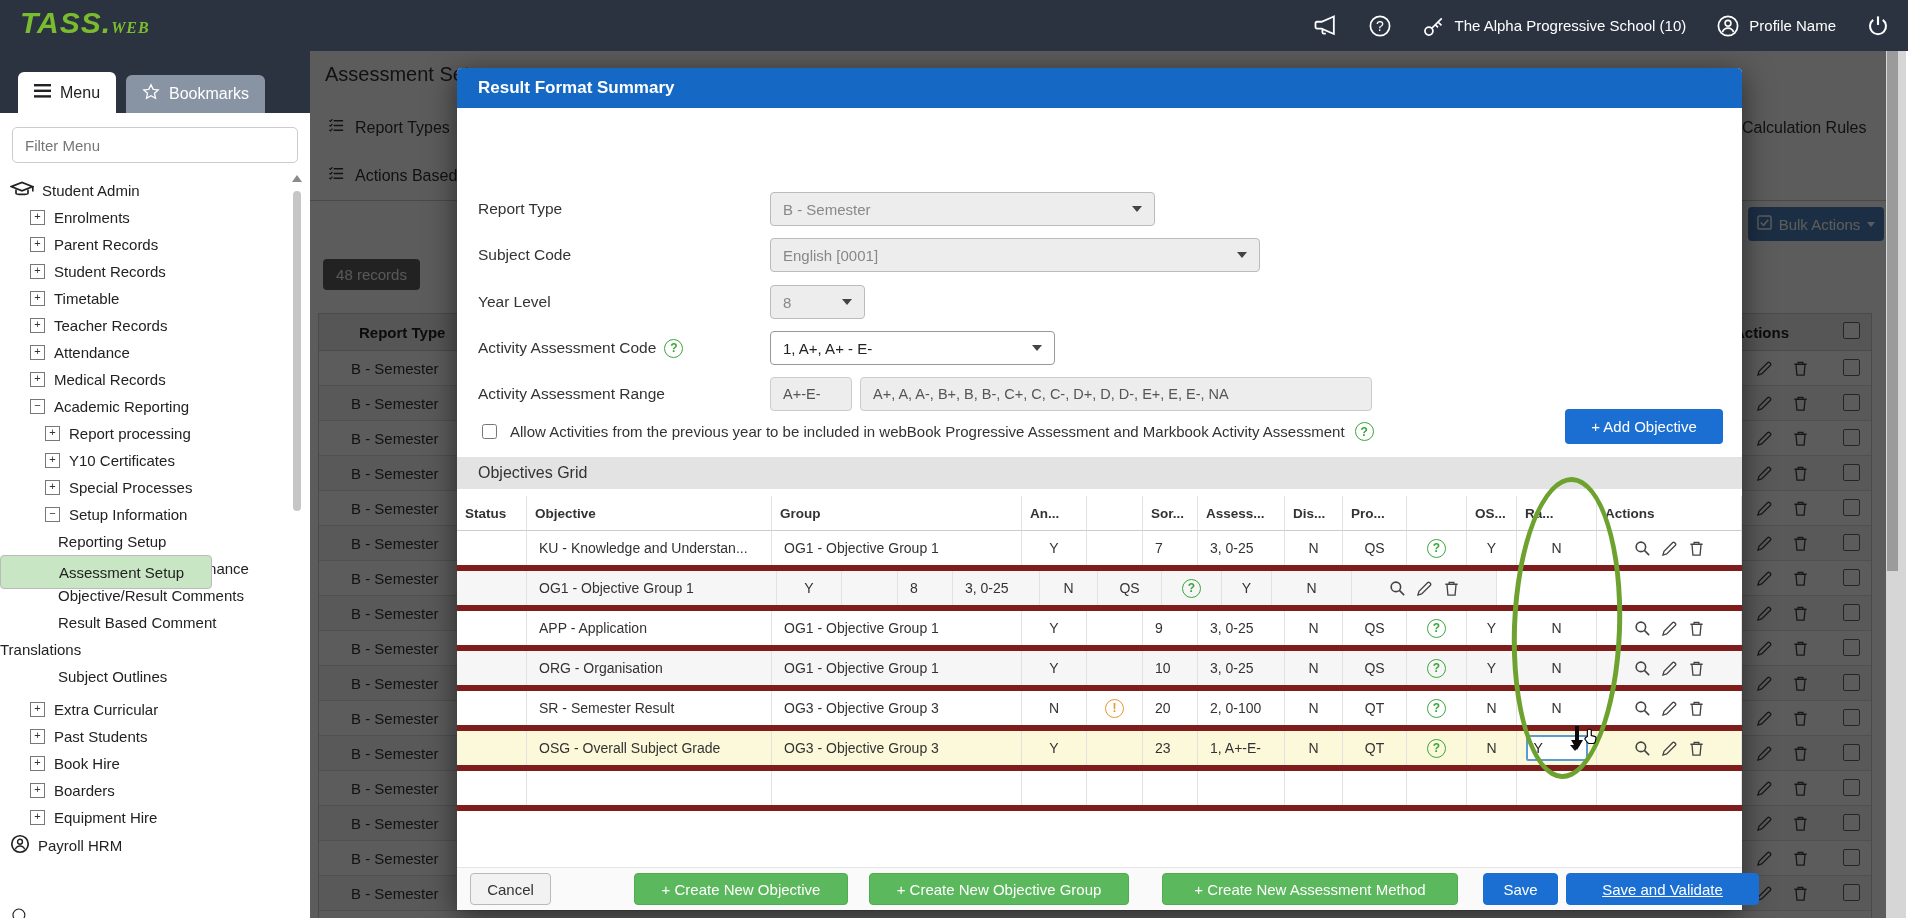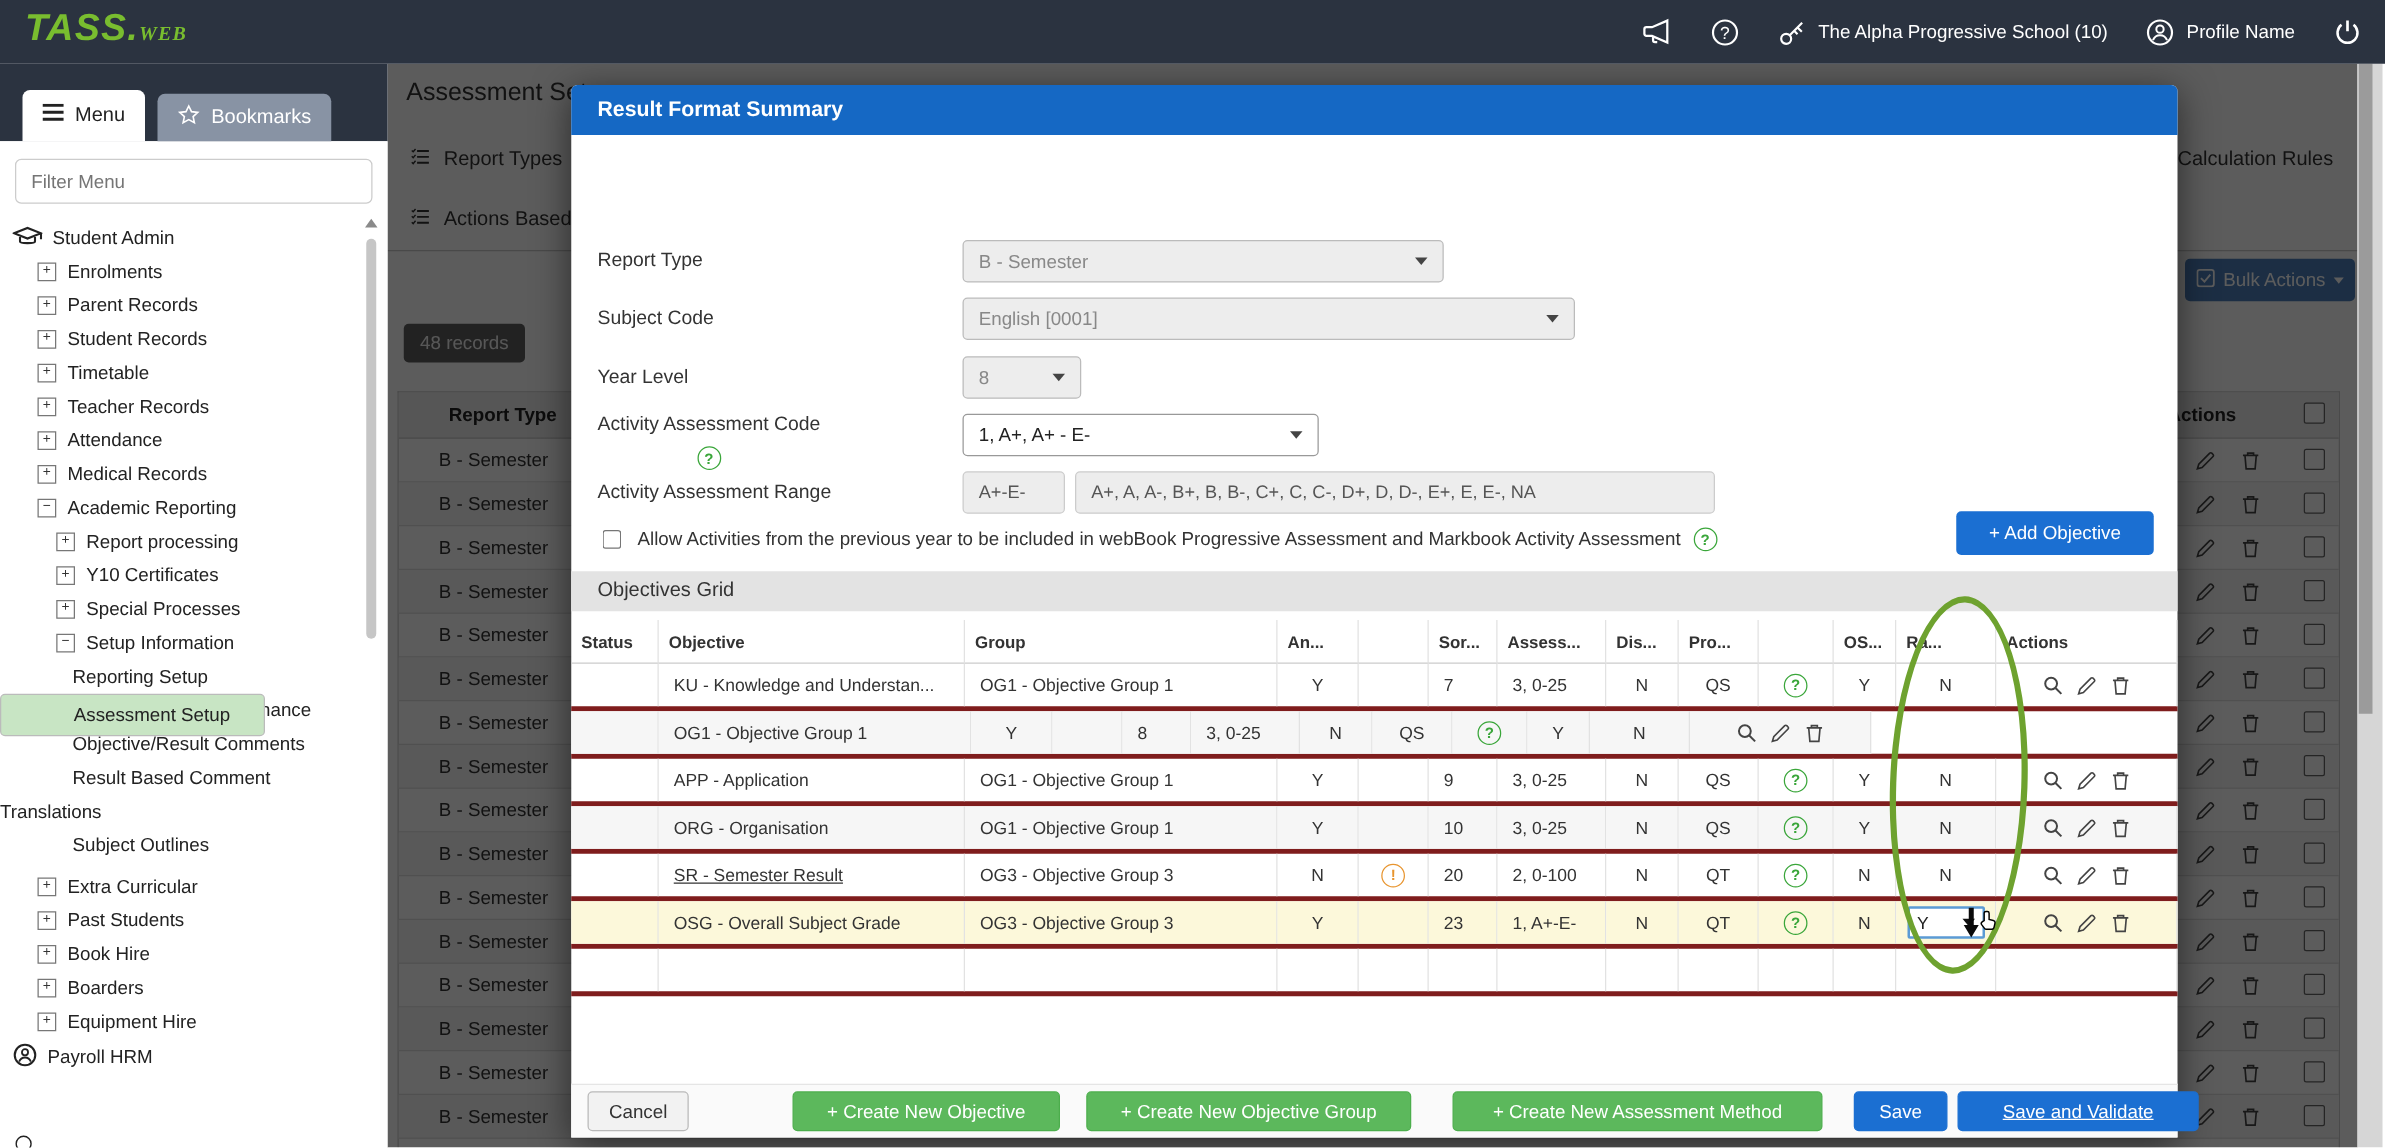--- a/index.html
+++ b/index.html
@@ -68,21 +68,21 @@
     font-size:15px;display:flex;align-items:center;justify-content:center;cursor:pointer;}
   #grid-band{position:absolute;left:0;top:389px;width:100%;height:32px;background:#e3e3e3;font-size:16px;color:#333;
     display:flex;align-items:center;padding-left:21px;box-sizing:border-box;}
   #grid{position:absolute;left:0;top:428px;width:100%;}
   .grow{display:flex;width:1285px;}
   .gcell{box-sizing:border-box;border-right:1px solid #e2e2e2;display:flex;align-items:center;overflow:hidden;
     white-space:nowrap;font-size:14px;color:#333;height:34px;}
   .gcell.center{justify-content:center;}
   .gcell.left{padding-left:12px;}
   .ghead .gcell{height:35px;font-weight:bold;font-size:13.5px;border-bottom:1px solid #ccc;padding-left:8px;}
-  .gbody .grow{border-bottom:4px solid #7f1d1d;}
+  .gbody .grow{border-bottom:6px solid #7f1d1d;}
   .gbody .grow.alt .gcell{background:#f6f6f6;}
   .gbody .grow.hl .gcell{background:#fcf8da;}
   .act-ic{display:inline-flex;margin:0 5px;cursor:pointer;}
   #ra-select{width:62px;height:26px;border:2px solid #5b9bd5;background:#fff;border-radius:2px;display:flex;
     align-items:center;justify-content:space-between;padding:0 6px;box-sizing:border-box;font-size:14px;color:#222;cursor:pointer;}
   #modal-footer{position:absolute;left:0;bottom:0;width:100%;height:42px;background:#fafafa;border-top:1px solid #e5e5e5;margin-top:34px;}
   .fbtn{position:absolute;top:5px;height:32px;border-radius:4px;font-size:15px;display:flex;align-items:center;
     justify-content:center;cursor:pointer;box-sizing:border-box;}
   .fbtn.gray{background:#f2f2f2;border:1px solid #b9b9b9;color:#333;}
   .fbtn.green{background:#5cb85c;border:1px solid #4cae4c;color:#fff;}
@@ -586,21 +586,21 @@
     <span>English [0001]</span>
       <span class="chev"></span>
   </div>
 
   <div class="frow-label" style="top:217px;height:34px;">Year Level</div>
   <div class="sel dis" style="left:313px;top:217px;width:95px;">
     <span>8</span>
       <span class="chev"></span>
   </div>
 
-  <div class="frow-label" style="top:263px;height:34px;flex-direction:column;">
+  <div class="frow-label" style="top:263px;height:34px;">
     <span>Activity Assessment Code</span>
       <span class="qhelp">?</span>
   </div>
   <div class="sel en" style="left:313px;top:263px;width:285px;border-color:#999;">
     <span>1, A+, A+ - E-</span>
       <span class="chev"></span>
   </div>
 
   <div class="frow-label" style="top:309px;height:34px;">Activity Assessment Range</div>
   <div class="rinput" style="left:313px;top:309px;width:82px;">A+-E-</div>
@@ -765,21 +765,21 @@
             </span>
             <span class="act-ic">
               <svg width="17" height="17" viewBox="0 0 18 18">
                 <path d="M2.5 4.5 h13 M6.5 4.5 V2.6 h5 V4.5 M4.2 4.5 l1 11.5 h7.6 l1-11.5" fill="none" stroke="#444" stroke-width="1.4"></path>
               </svg>
             </span>
           </div>
         </div>
         <div class="grow">
           <div class="gcell center" style="width: 70px;"></div>
-          <div class="gcell left" style="width: 245px; text-decoration: underline;">SR - Semester Result</div>
+          <div class="gcell left" style="width: 245px;">SR - Semester Result</div>
           <div class="gcell left" style="width: 250px;">OG3 - Objective Group 3</div>
           <div class="gcell center" style="width: 65px;">N</div>
           <div class="gcell center" style="width: 56px;">
             <span class="warnb">!</span>
           </div>
           <div class="gcell left" style="width: 55px;">20</div>
           <div class="gcell left" style="width: 87px;">2, 0-100</div>
           <div class="gcell center" style="width: 58px;">N</div>
           <div class="gcell center" style="width: 64px;">QT</div>
           <div class="gcell center" style="width: 60px;">

